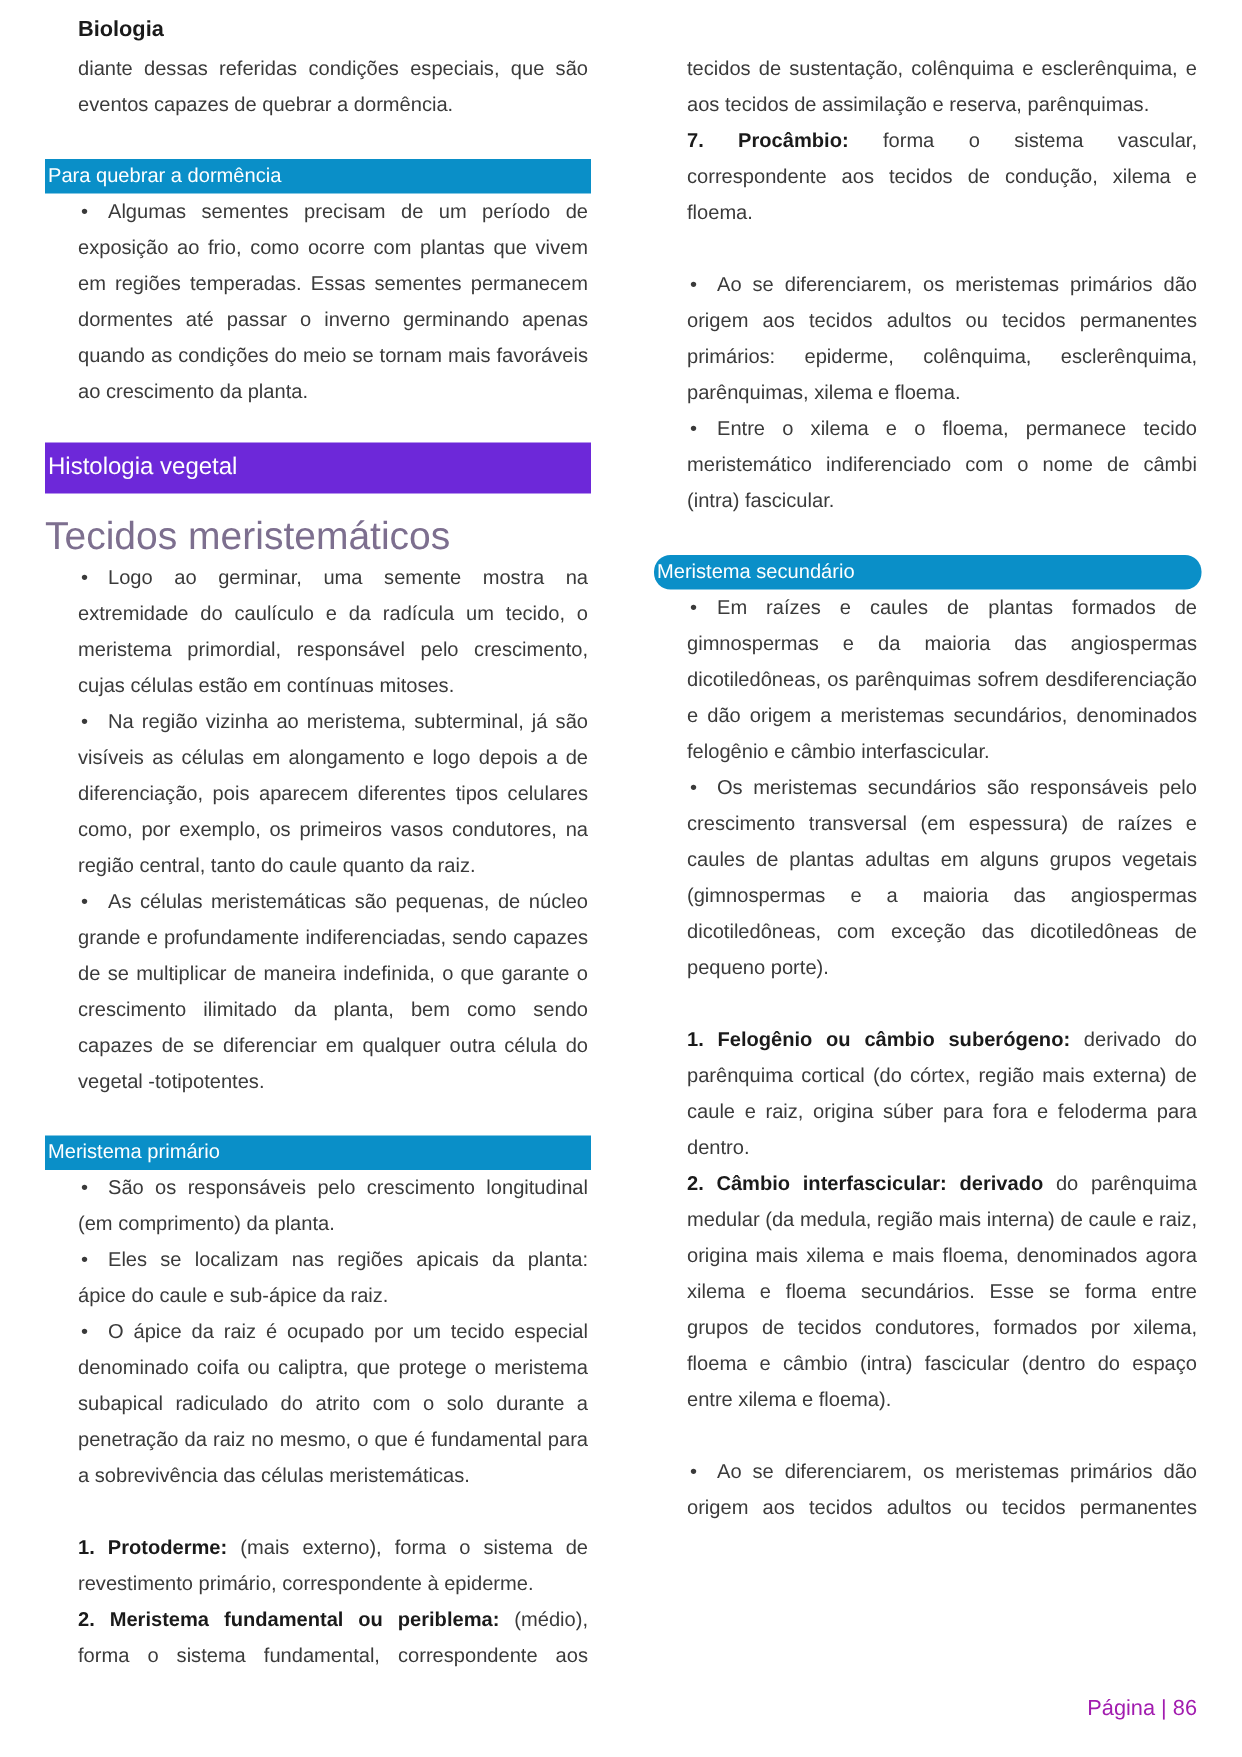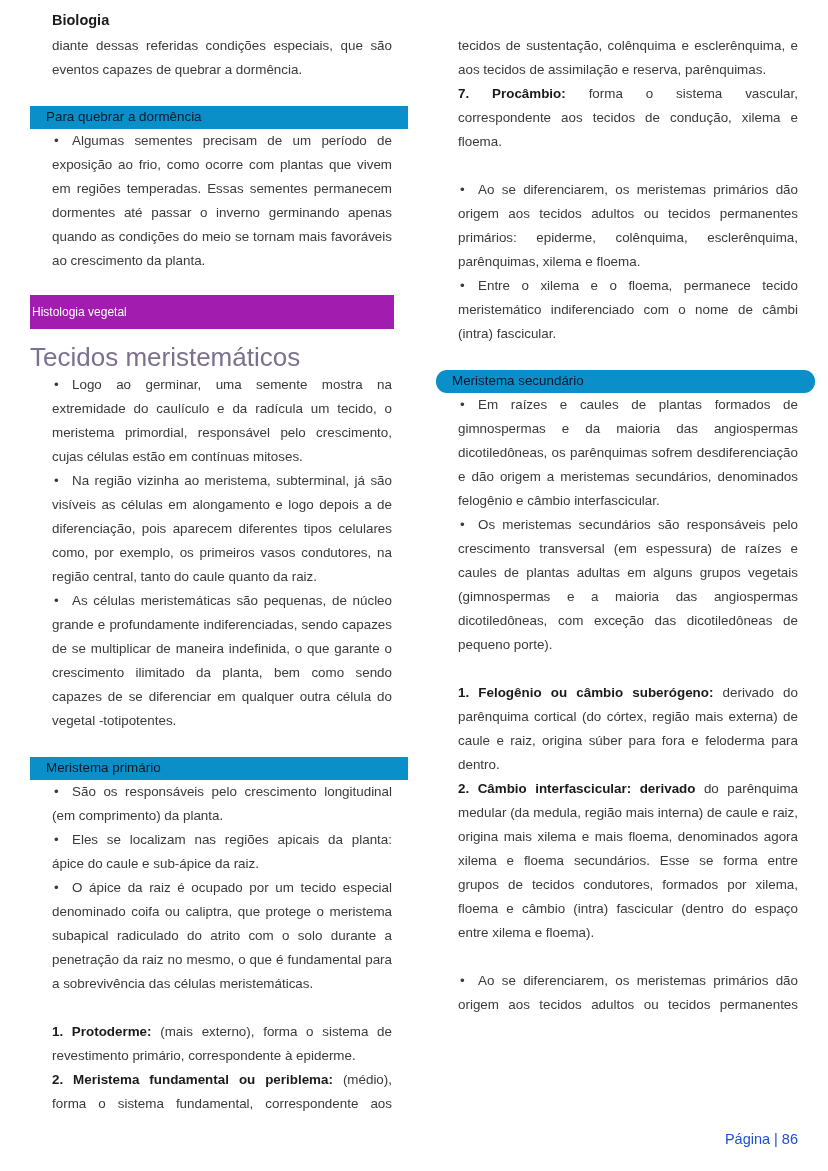--- a/index.html
+++ b/index.html
@@ -14,40 +14,40 @@
     .col {
       position: absolute; top: 34px; width: 340px;
       font-size: 13.4px; line-height: 24px; color: #3a3a3a;
     }
     .col-left { left: 52px; }
     .col-right { left: 458px; }
     .p { text-align: justify; margin: 0; }
     .p.last-line-justify { text-align-last: justify; }
     .gap { height: 24px; }
     .bar {
-      background: #0a8fc8; color: #0f172a;
+      background: #0a8fc8; color: #ffffff;
       font-size: 13.4px; line-height: 22px; height: 23px;
-      padding-left: 16px; white-space: nowrap;
+      padding-left: 2px; white-space: nowrap;
     }
     .col-left .bar { margin-left: -22px; width: 362px; }
     .col-right .bar { margin-left: -22px; width: 363px; border-radius: 11px; }
     .section-bar {
-      background: #a21caf; color: #ffffff;
-      font-size: 12px; line-height: 34px; height: 34px;
+      background: #6d28d9; color: #ffffff;
+      font-size: 16px; line-height: 34px; height: 34px;
       margin-left: -22px; width: 362px; padding-left: 2px;
     }
     .subheading {
       color: #7d6f8f; font-size: 26px; line-height: 28px;
       margin-left: -22px; margin-top: 14px; margin-bottom: 2px;
     }
     .bullet::before { content: "\2022"; display: inline-block; width: 18px; padding-left: 2px; }
     b { color: #1a1a1a; }
     .footer {
       position: absolute; right: 30px; top: 1131px;
-      font-size: 14.5px; color: #1d4ed8;
+      font-size: 14.5px; color: #a21caf;
     }
   </style>
 </head>
 <body>
 
 <div class="page-header">Biologia</div>
 
 <div class="col col-left">
   <p class="p">diante dessas referidas condições especiais, que são eventos capazes de quebrar a dormência.</p>
   <div class="gap"></div>

